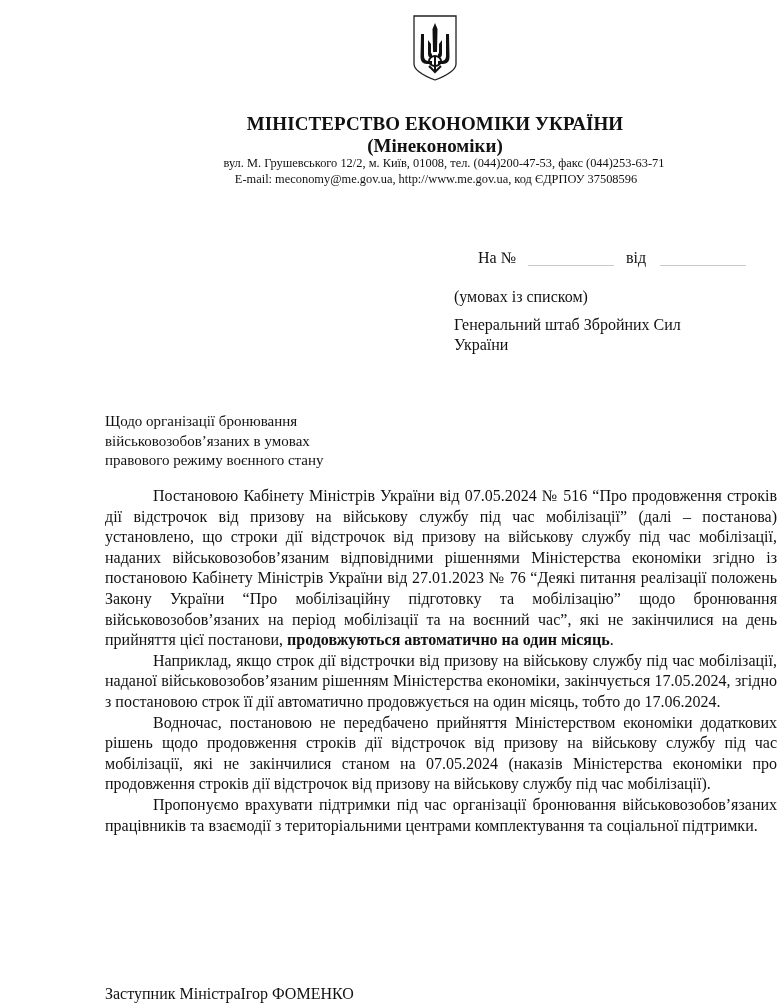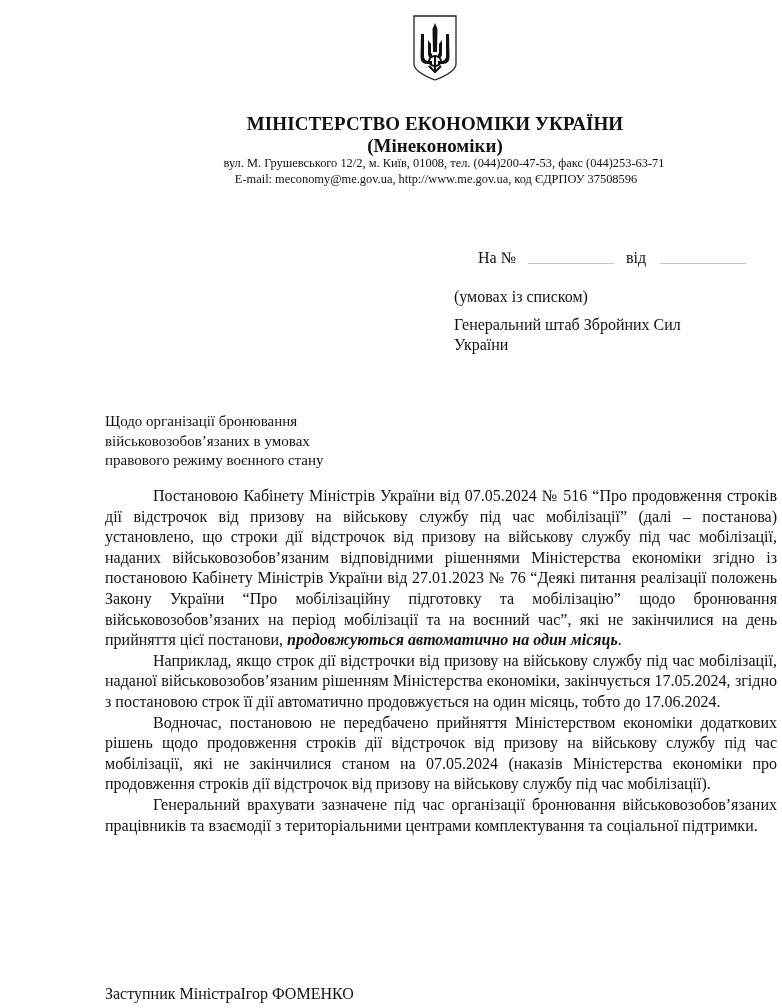--- a/index.html
+++ b/index.html
@@ -56,21 +56,21 @@
       text-align: center;
       font-size: 12.4px;
       top: 172px;
     }
     .ref-line {
       position: absolute;
       top: 249px;
       left: 478px;
       font-size: 16px;
       display: flex;
-      align-items: flex-start;
+      align-items: center;
     }
     .ref-line .blank {
       display: inline-block;
       border-bottom: 1px solid #c8c8c8;
       height: 14px;
     }
     .ref-line .blank1 { width: 86px; margin-left: 12px; margin-right: 12px; }
     .ref-line .blank2 { width: 86px; margin-left: 14px; }
     .recipients {
       position: absolute;
@@ -97,21 +97,20 @@
       font-size: 16px;
       line-height: 20.6px;
     }
     .body-text p {
       margin: 0;
       text-align: justify;
       text-indent: 48px;
     }
     .body-text .bold {
       font-weight: bold;
-      font-style: italic;
     }
     sup {
       font-size: 10px;
       line-height: 0;
     }
     .signature {
       position: absolute;
       top: 985px;
       left: 105px;
       width: 616px;
@@ -161,21 +160,21 @@
   <div class="subject">
     <div>Щодо організації бронювання</div>
     <div>військовозобов’язаних в умовах</div>
     <div>правового режиму воєнного стану</div>
   </div>
 
   <div class="body-text">
     <p><span>Постановою Кабінету Міністрів України від 07.05.2024 № 516 “Про продовження строків дії відстрочок від призову на військову службу під час мобілізації” (далі – постанова) установлено, що строки дії відстрочок від призову на військову службу під час мобілізації, наданих військовозобов’язаним відповідними рішеннями Міністерства економіки згідно із постановою Кабінету Міністрів України від 27.01.2023 № 76 “Деякі питання реалізації положень Закону України “Про мобілізаційну підготовку та мобілізацію” щодо бронювання військовозобов’язаних на період мобілізації та на воєнний час”, які не закінчилися на день прийняття цієї постанови, </span><span class="bold">продовжуються автоматично на один місяць</span><span>.</span></p>
     <p>Наприклад, якщо строк дії відстрочки від призову на військову службу під час мобілізації, наданої військовозобов’язаним рішенням Міністерства економіки, закінчується 17.05.2024, згідно з постановою строк її дії автоматично продовжується на один місяць, тобто до 17.06.2024.</p>
     <p>Водночас, постановою не передбачено прийняття Міністерством економіки додаткових рішень щодо продовження строків дії відстрочок від призову на військову службу під час мобілізації, які не закінчилися станом на 07.05.2024 (наказів Міністерства економіки про продовження строків дії відстрочок від призову на військову службу під час мобілізації).</p>
-    <p>Генеральний врахувати зазначене під час організації бронювання військовозобов’язаних працівників та взаємодії з територіальними центрами комплектування та соціальної підтримки.</p>
+    <p>Пропонуємо врахувати підтримки під час організації бронювання військовозобов’язаних працівників та взаємодії з територіальними центрами комплектування та соціальної підтримки.</p>
   </div>
 
   <div class="signature">
     <span>Заступник Міністра</span>
     <span>Ігор ФОМЕНКО</span>
   </div>
 
 </div>
 
 </body></html>

